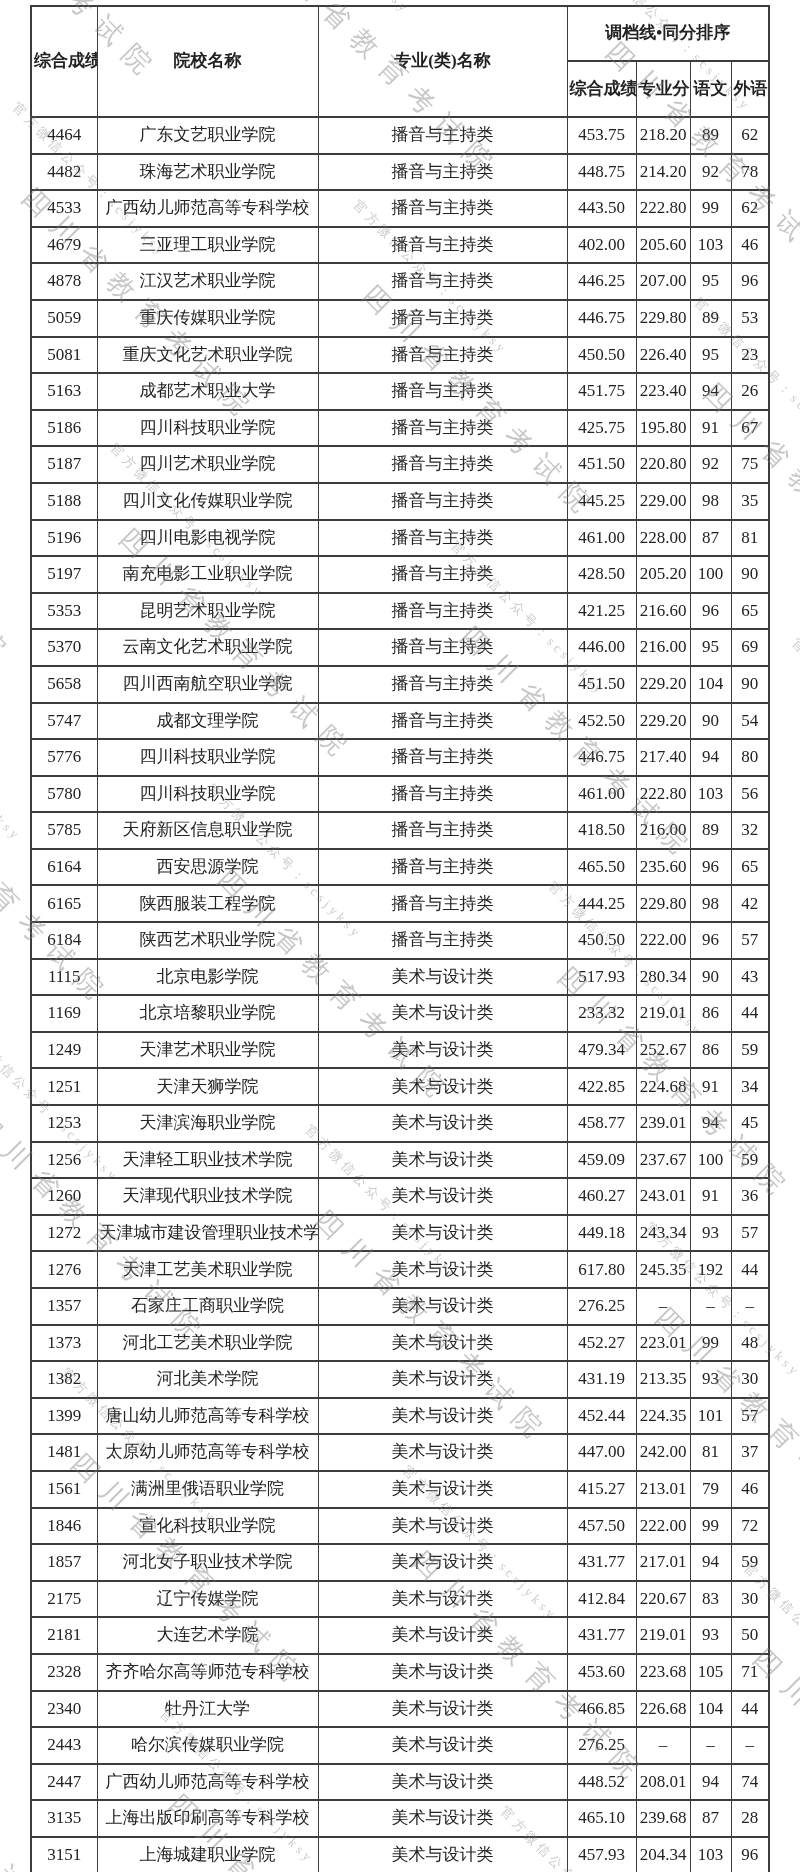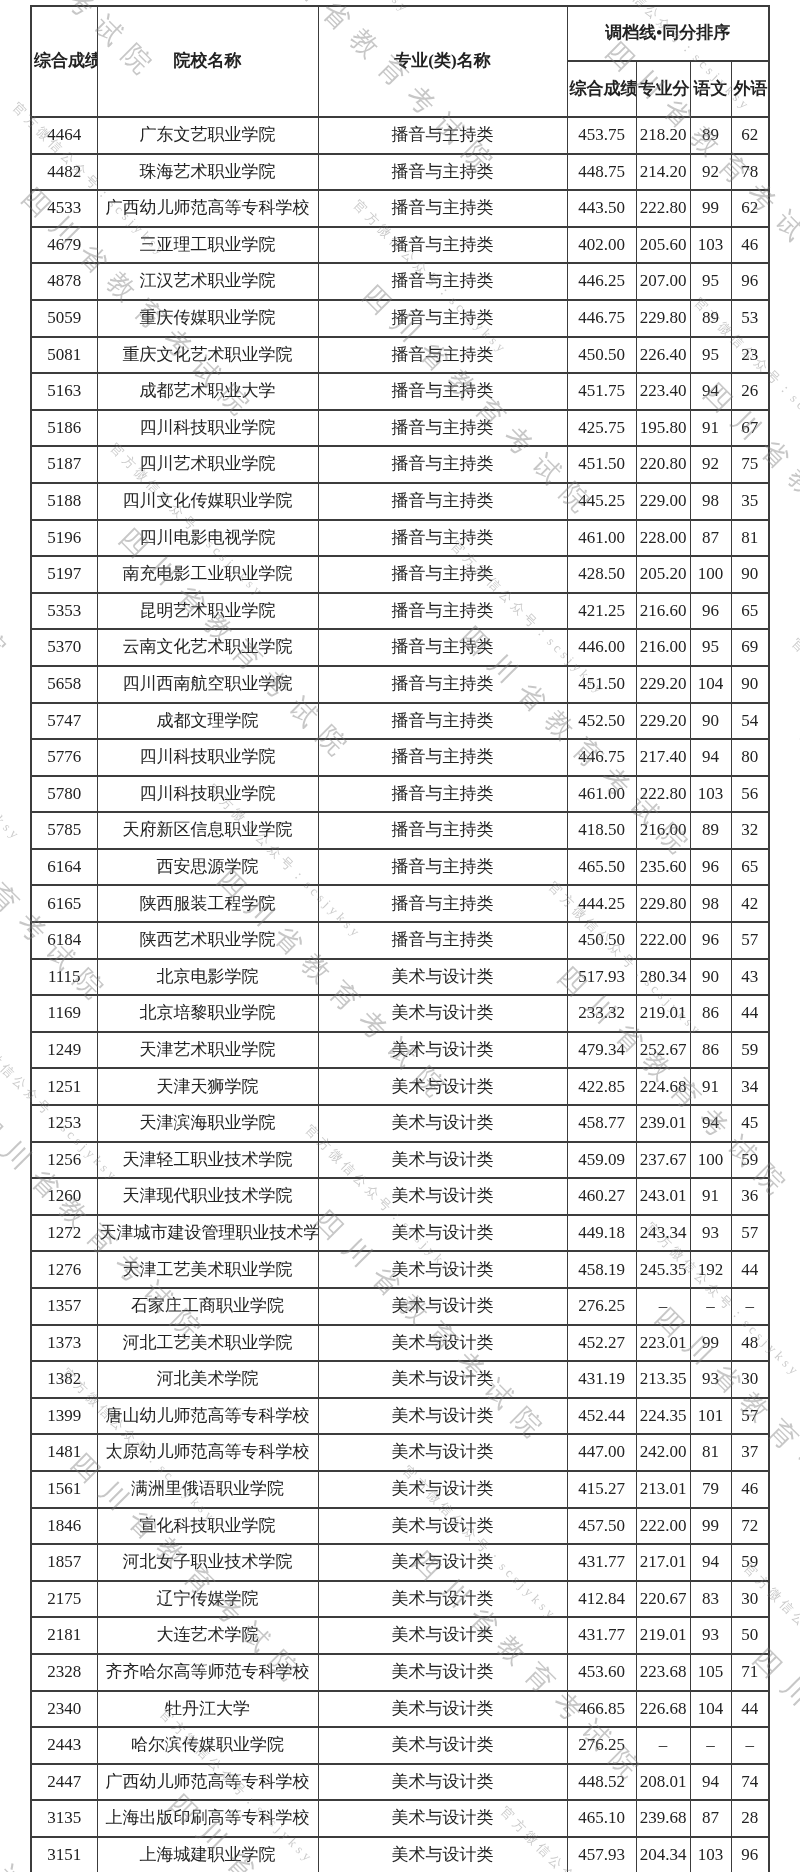--- a/index.html
+++ b/index.html
@@ -372,21 +372,21 @@
           <td>美术与设计类</td>
           <td>449.18</td>
           <td>243.34</td>
           <td>93</td>
           <td>57</td>
         </tr>
         <tr>
           <td>1276</td>
           <td>天津工艺美术职业学院</td>
           <td>美术与设计类</td>
-          <td>458.19</td>
+          <td>617.80</td>
           <td>245.35</td>
           <td>192</td>
           <td>44</td>
         </tr>
         <tr>
           <td>1357</td>
           <td>石家庄工商职业学院</td>
           <td>美术与设计类</td>
           <td>276.25</td>
           <td>–</td>

